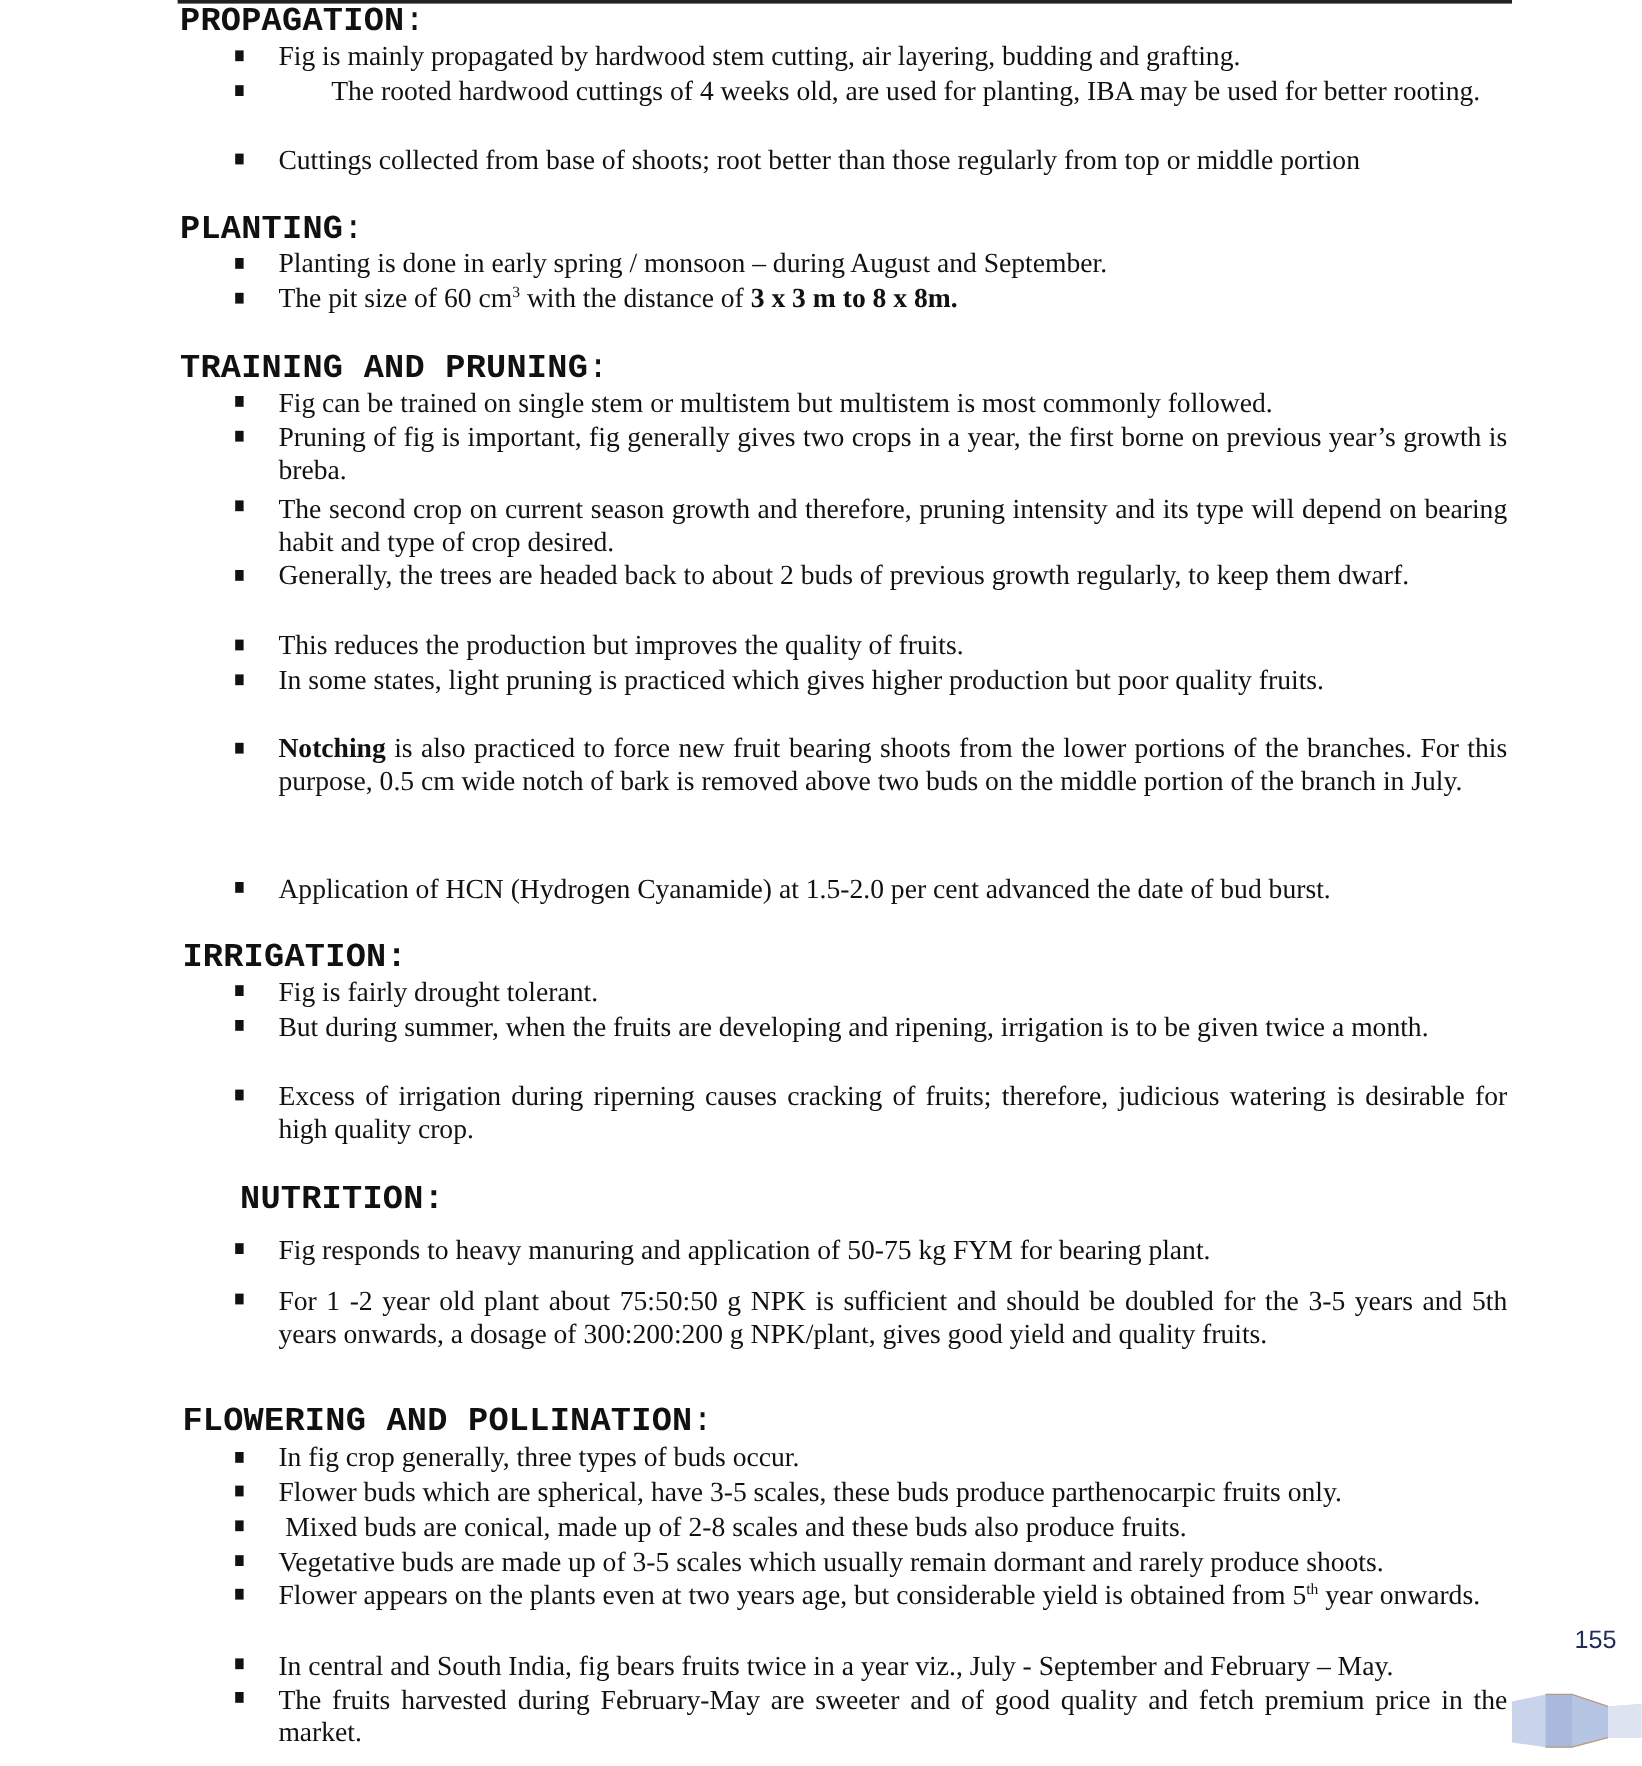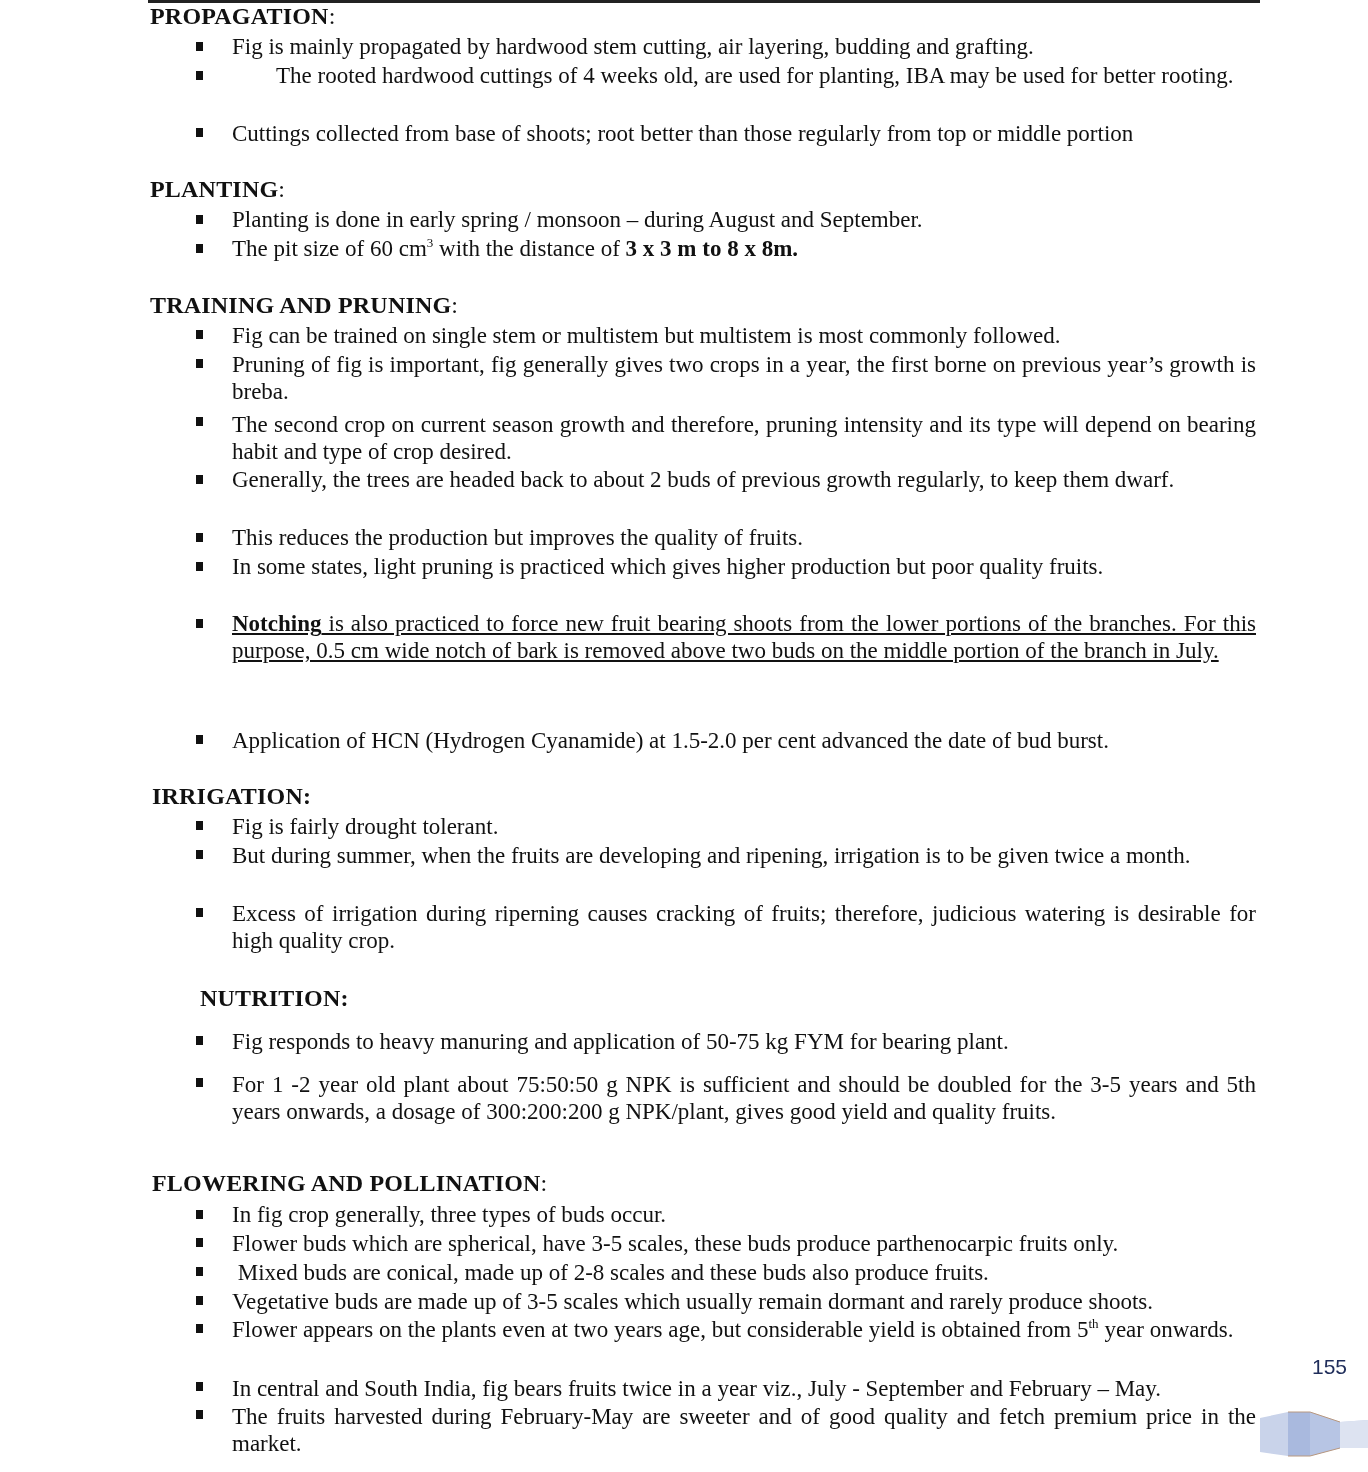--- a/index.html
+++ b/index.html
@@ -1,20 +1,20 @@
 <!DOCTYPE html>
 <html><head>
   <meta charset="utf-8">
   <style>
     html, body { margin: 0; padding: 0; background: #ffffff; }
     body { width: 1368px; height: 1472px; position: relative; overflow: hidden;
            font-family: "Liberation Serif", serif; color: #111; }
     .topline { position: absolute; left: 148px; top: 0; width: 1112px; height: 3px; background: #222; }
     .page { position: absolute; left: 0; top: 0; width: 1368px; }
-    .h { position: absolute; font-weight: bold; font-size: 24px; letter-spacing: 0.2px; }
+    .h { position: absolute; font-weight: bold; font-size: 28px; letter-spacing: 0.2px; font-family: Liberation Mono, monospace; }
     .h .colon { font-weight: normal; }
     .item { position: absolute; left: 232px; width: 1024px; font-size: 23px; line-height: 27px; text-align: justify; }
     .bullet { position: absolute; width: 7px; height: 9px; background: #111; }
     .pagenum { position: absolute; left: 1312px; top: 1355px; font-family: "Liberation Sans", sans-serif;
                font-size: 21px; color: #1f2d5a; }
     .corner { position: absolute; left: 1260px; top: 1408px; width: 108px; height: 50px; }
     sup { font-size: 13px; line-height: 0; }
     b { font-weight: bold; margin-top: 15px; }
   </style>
 </head>
@@ -45,21 +45,21 @@
   <div class="item" style="top:351px;">Pruning of fig is important, fig generally gives two crops in a year, the first borne on previous year’s growth is breba.</div>
   <div class="bullet" style="left:196px;top:417px;"></div>
   <div class="item" style="top:411px;">The second crop on current season growth and therefore, pruning intensity and its type will depend on bearing habit and type of crop desired.</div>
   <div class="bullet" style="left:196px;top:475px;"></div>
   <div class="item" style="top:466px;">Generally, the trees are headed back to about 2 buds of previous growth regularly, to keep them dwarf.</div>
   <div class="bullet" style="left:196px;top:533px;"></div>
   <div class="item" style="top:524px;">This reduces the production but improves the quality of fruits.</div>
   <div class="bullet" style="left:196px;top:562px;"></div>
   <div class="item" style="top:553px;">In some states, light pruning is practiced which gives higher production but poor quality fruits.</div>
   <div class="bullet" style="left:196px;top:619px;"></div>
-  <div class="item" style="top:610px;text-decoration:underline;"><b>Notching</b><span> is also practiced to force new fruit bearing shoots from the lower portions of the branches. For this purpose, 0.5 cm wide notch of bark is removed above two buds on the middle portion of the branch in July.</span></div>
+  <div class="item" style="top:610px;"><b>Notching</b><span> is also practiced to force new fruit bearing shoots from the lower portions of the branches. For this purpose, 0.5 cm wide notch of bark is removed above two buds on the middle portion of the branch in July.</span></div>
   <div class="bullet" style="left:196px;top:735px;"></div>
   <div class="item" style="top:727px;">Application of HCN (Hydrogen Cyanamide) at 1.5-2.0 per cent advanced the date of bud burst.</div>
 
   <div class="h" style="left:152px;top:783px;">IRRIGATION:</div>
   <div class="bullet" style="left:196px;top:821px;"></div>
   <div class="item" style="top:813px;">Fig is fairly drought tolerant.</div>
   <div class="bullet" style="left:196px;top:850px;"></div>
   <div class="item" style="top:842px;">But during summer, when the fruits are developing and ripening, irrigation is to be given twice a month.</div>
   <div class="bullet" style="left:196px;top:908px;"></div>
   <div class="item" style="top:900px;">Excess of irrigation during riperning causes cracking of fruits; therefore, judicious watering is desirable for high quality crop.</div>

